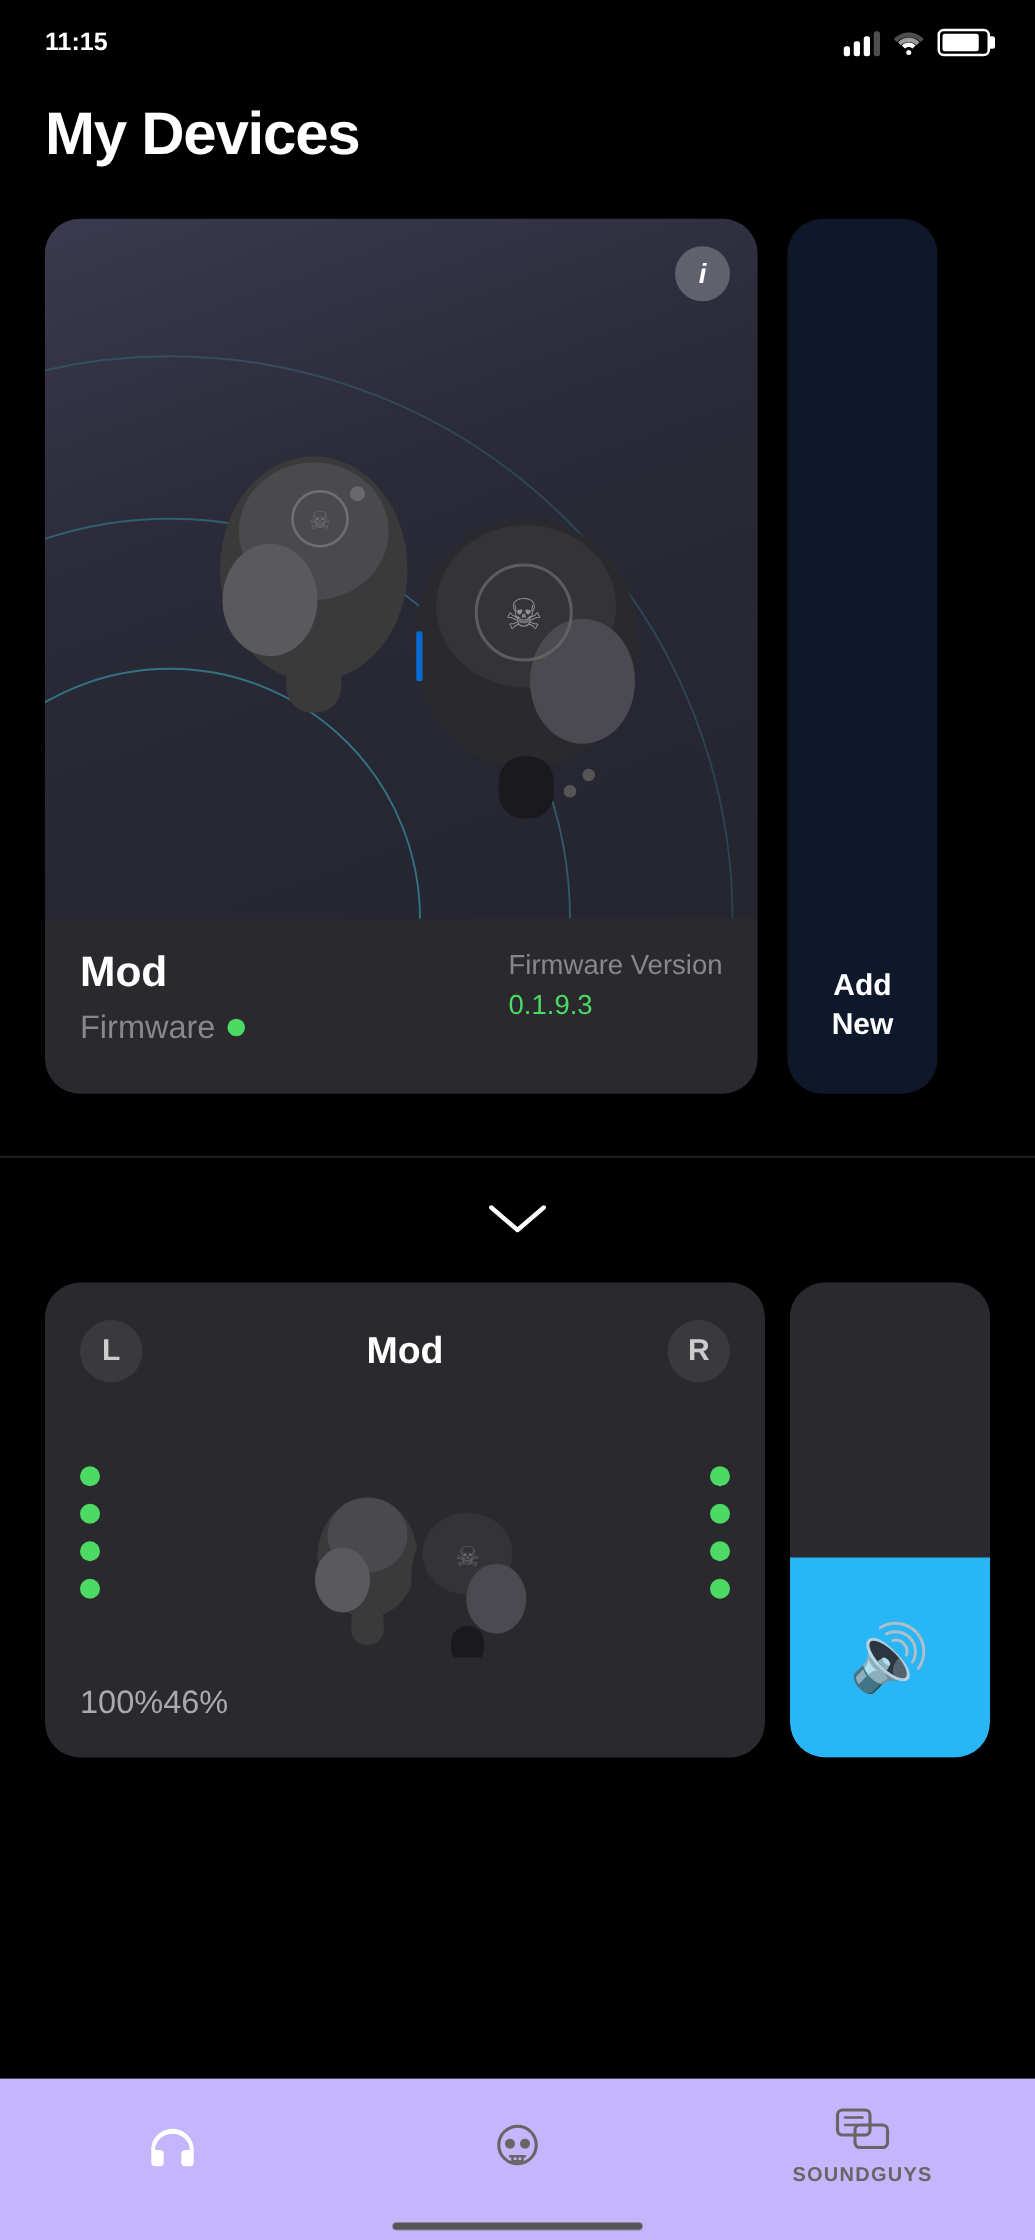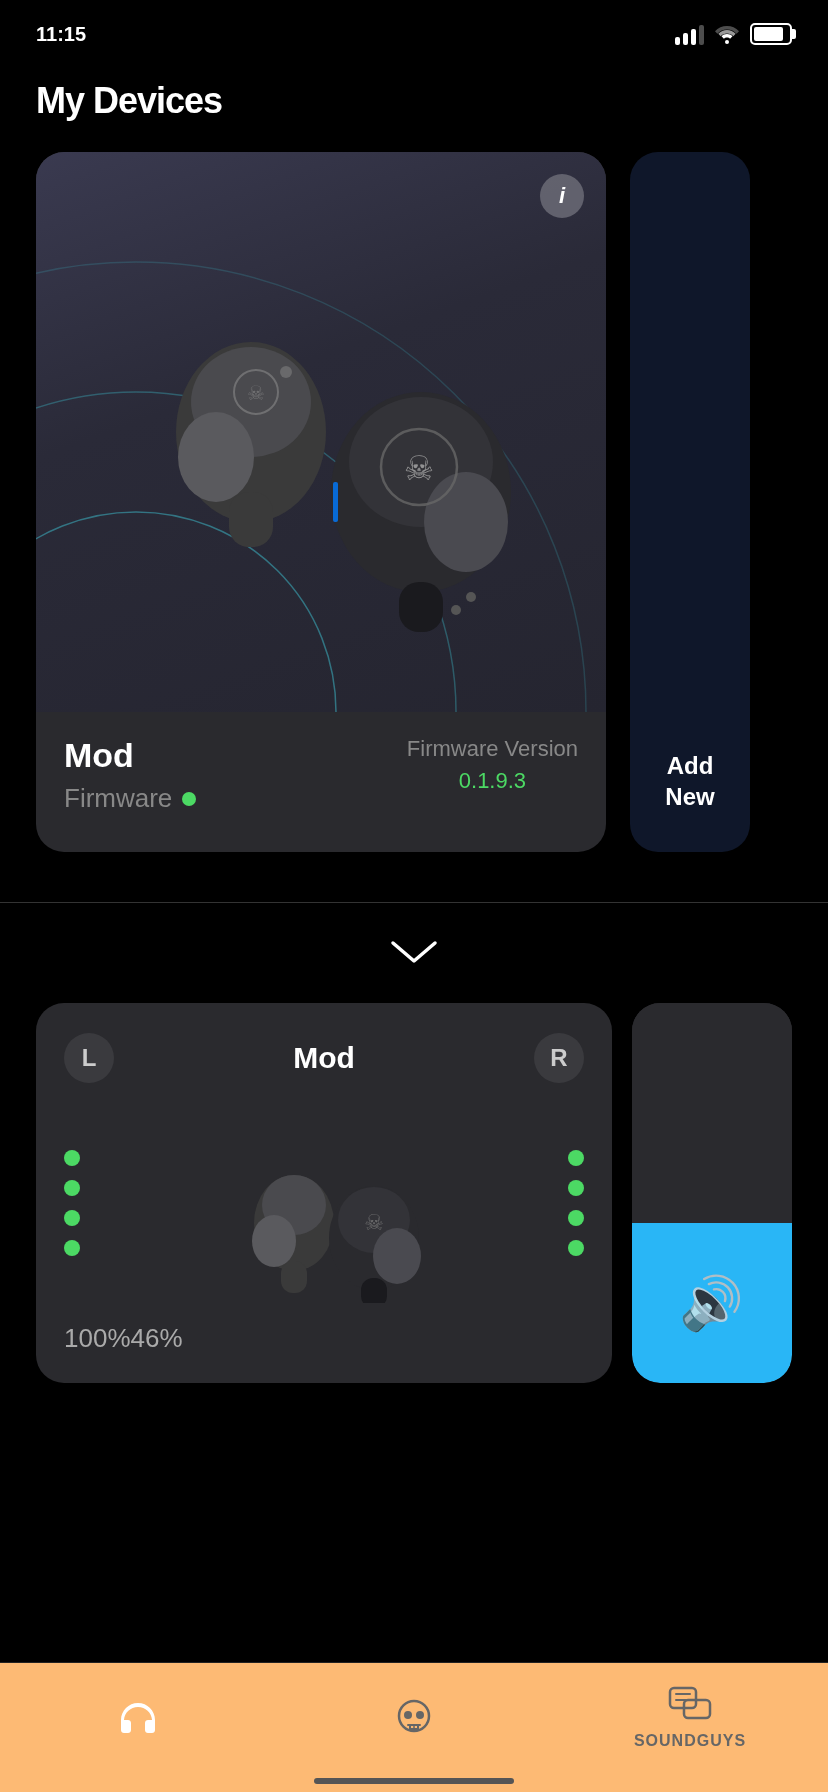--- a/index.html
+++ b/index.html
@@ -75,24 +75,24 @@
     }
     .battery-fill {
       background: #fff;
       height: 100%;
       width: 85%;
       border-radius: 2px;
     }
 
     
     .page-title {
-      font-size: 36px;
+      font-size: 48px;
       font-weight: 800;
       color: #fff;
-      padding: 20px 36px 30px;
+      padding: 20px 36px 40px;
       letter-spacing: -1px;
     }
 
     
     .devices-scroll {
       display: flex;
       gap: 24px;
       padding: 0 36px;
       overflow: visible;
     }
@@ -178,21 +178,21 @@
 
     .status-dot {
       width: 14px;
       height: 14px;
       border-radius: 50%;
       background: #4cd964;
       flex-shrink: 0;
     }
 
     .firmware-info {
-      text-align: center;
+      text-align: left;
     }
 
     .firmware-label {
       font-size: 22px;
       color: #888;
       margin-bottom: 6px;
     }
 
     .firmware-version {
       font-size: 22px;
@@ -359,21 +359,21 @@
       color: #fff;
     }
 
     
     .bottom-nav {
       position: fixed;
       bottom: 0;
       left: 0;
       width: 828px;
       height: 130px;
-      background: #fdba74;
+      background: #c4b5fd;
       display: flex;
       border-top: 1px solid #222;
     }
 
     .nav-item {
       flex: 1;
       display: flex;
       flex-direction: column;
       align-items: center;
       justify-content: center;

